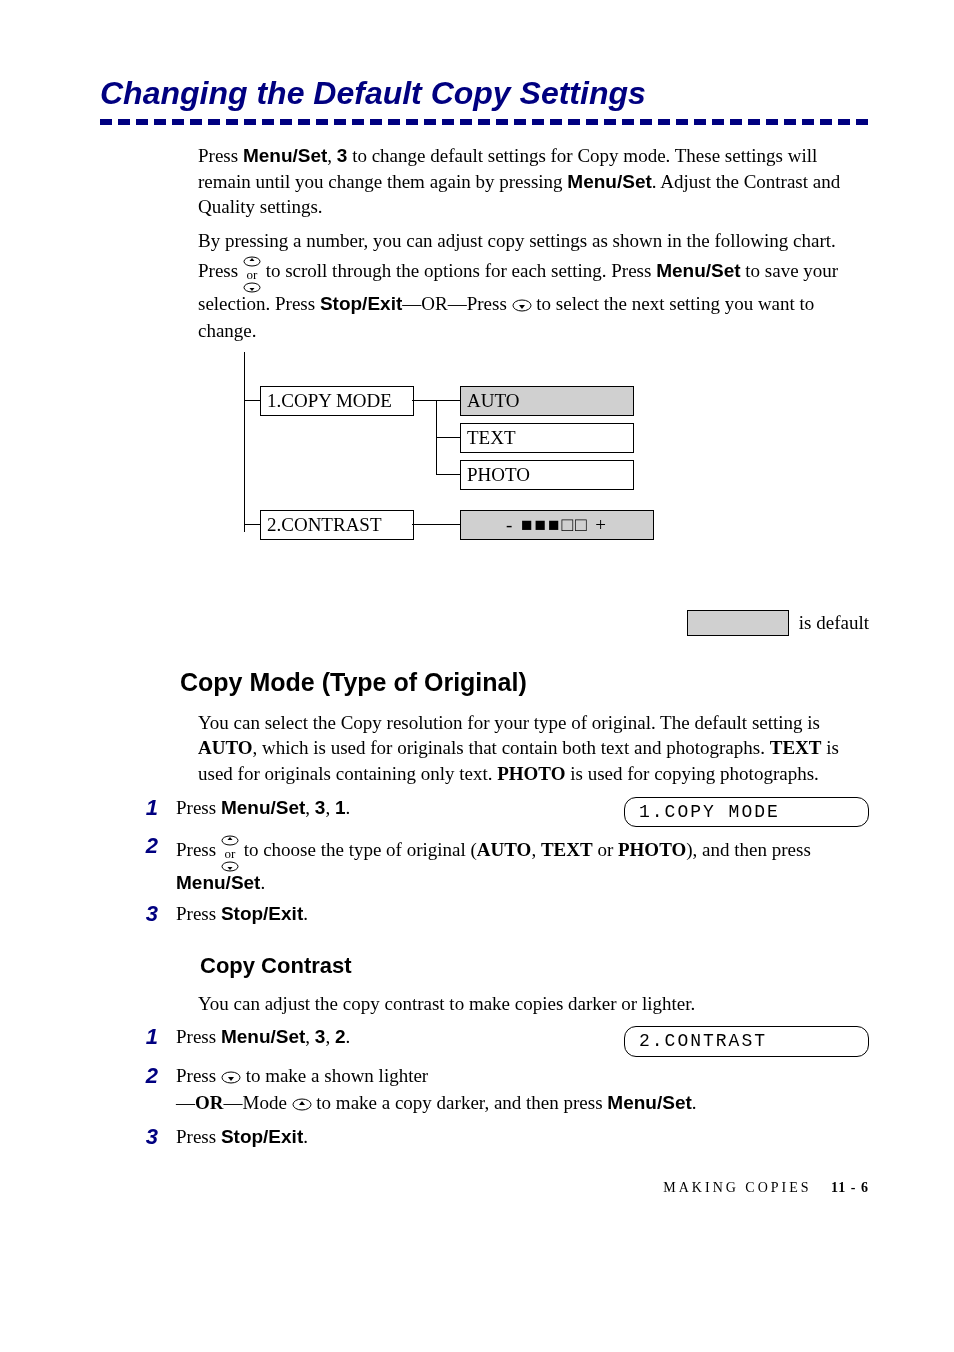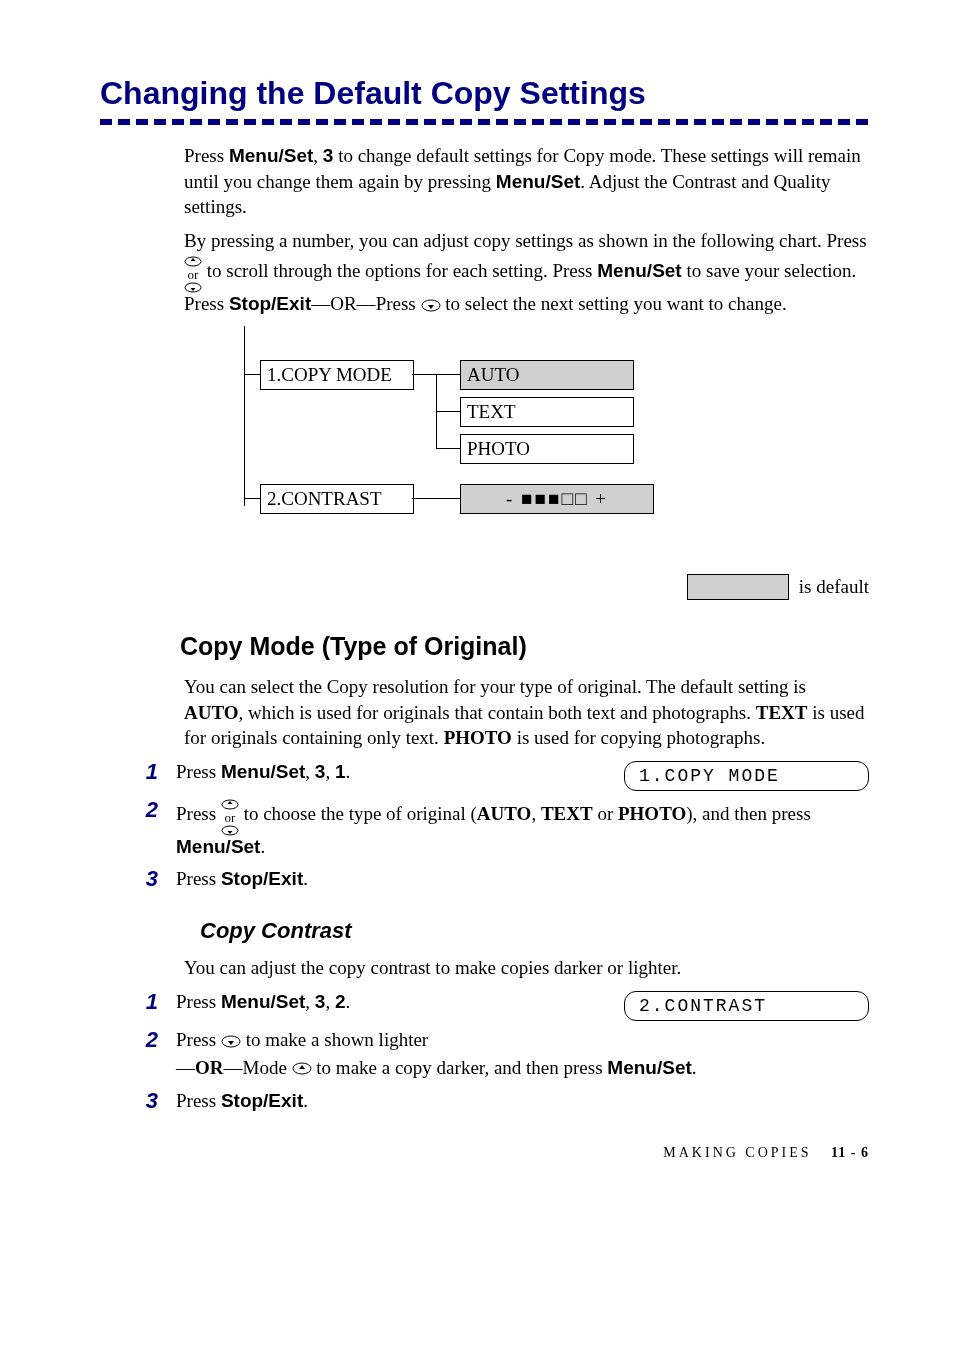--- a/index.html
+++ b/index.html
@@ -9,33 +9,34 @@
       color: #000;
       margin: 0;
       padding: 72px 85px 60px 100px;
       width: 954px;
       box-sizing: border-box;
     }
     .page-title {
       font-family: Arial, Helvetica, sans-serif;
       font-size: 32px;
       font-weight: bold;
+      font-style: italic;
       color: #000080;
       margin: 0 0 4px 0;
     }
     .rule {
       height: 6px;
       background-image: repeating-linear-gradient(to right, #000080 0 12px, transparent 12px 18px);
       margin-bottom: 18px;
     }
     .indent-block {
       margin-left: 80px;
     }
     p {
-      margin: 0 0 8px 4px;
+      margin: 0 0 8px 18px;
     }
     .bold { font-weight: bold; }
     .sans-bold { font-family: Arial, Helvetica, sans-serif; font-weight: bold; }
     .diagram {
       position: relative;
       height: 220px;
       margin: 6px 0 0 0;
     }
     .diagram .vline {
       position: absolute;
@@ -60,41 +61,40 @@
     .dbox.rightwide { left: 280px; width: 180px; justify-content: center; letter-spacing: 2px; }
     .dseg {
       position: absolute;
       height: 1px;
       background: #000;
     }
     .legend {
       display: flex;
       align-items: center;
       justify-content: flex-end;
-      margin: 28px 0 28px 0;
+      margin: 38px 0 28px 0;
       gap: 10px;
     }
     .legend-box {
       width: 100px;
       height: 24px;
       border: 1px solid #000;
       background: #d0d0d0;
     }
     .section-title {
       font-family: Arial, Helvetica, sans-serif;
       font-size: 25px;
       font-weight: bold;
       margin: 30px 0 10px 0;
     }
     .subheading {
       font-family: Arial, Helvetica, sans-serif;
       font-size: 22px;
       font-weight: bold;
       margin: 22px 0 10px 20px;
-      font-style: italic;
     }
     .step-row {
       display: flex;
       align-items: flex-start;
       gap: 18px;
       margin-bottom: 6px;
     }
     .step-num {
       font-family: Arial, Helvetica, sans-serif;
       font-weight: bold;

